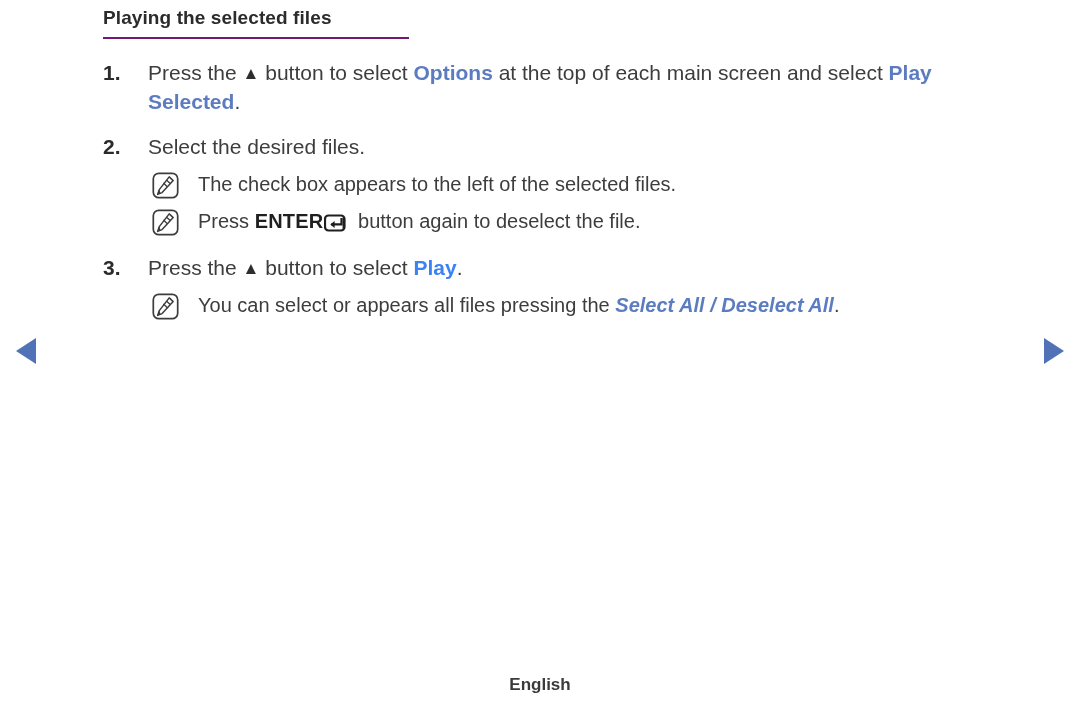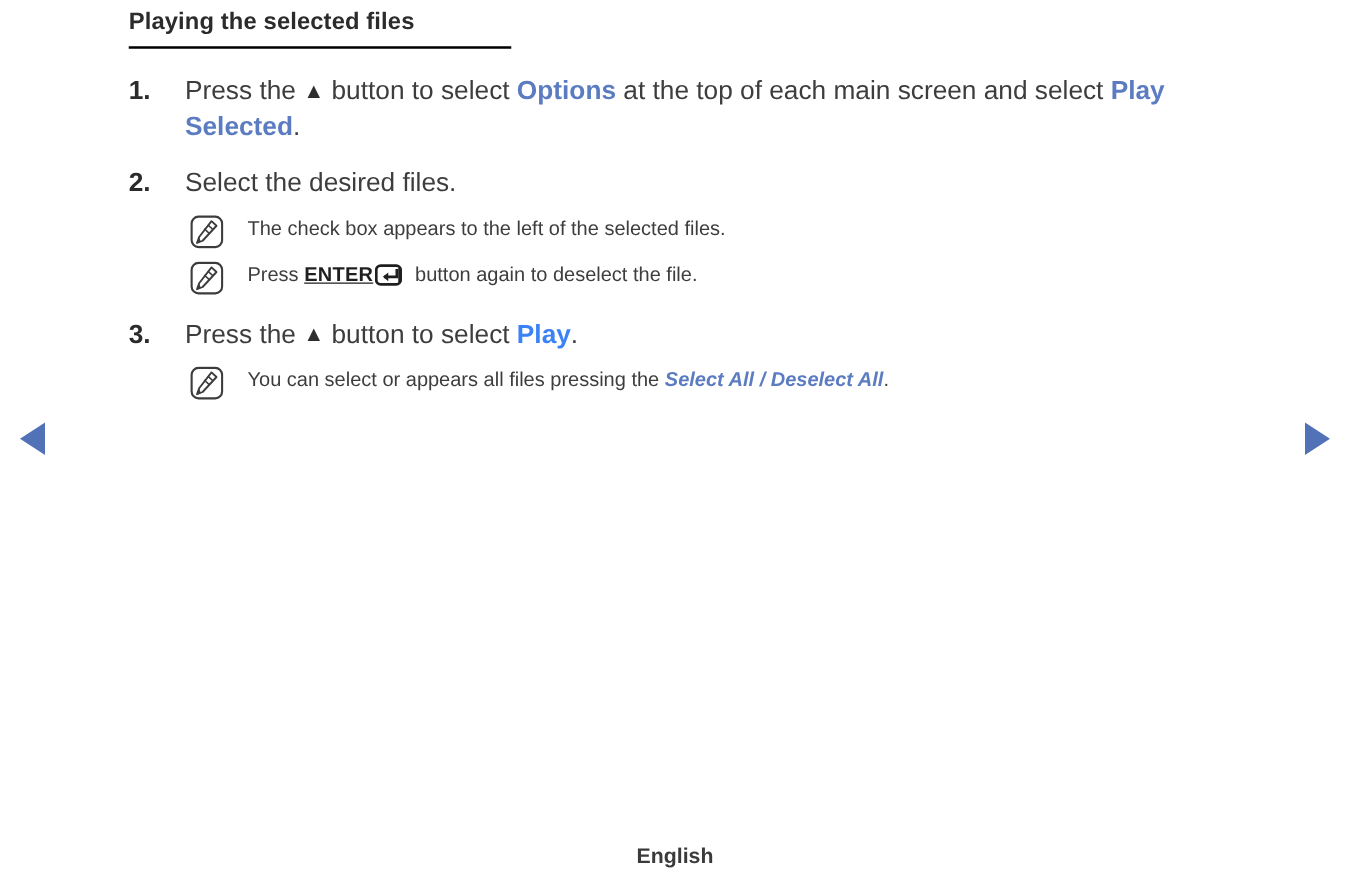--- a/index.html
+++ b/index.html
@@ -20,21 +20,21 @@
   .page-heading {
     position: absolute;
     left: 103px;
     top: 6px;
     width: 306px;
     font-size: 19px;
     font-weight: bold;
     color: #2b2b2b;
     letter-spacing: .1px;
     padding-bottom: 7px;
-    border-bottom: 2px solid #000000;
+    border-bottom: 2px solid #701a75;
     line-height: 24px;
     white-space: nowrap;
   }
 
   
   .content {
     position: absolute;
     left: 0;
     top: 58px;
     width: 1080px;
@@ -63,21 +63,21 @@
   .step-gap { height: 14px; }
 
   
   .note {
     position: relative;
     padding-left: 198px;
     margin-top: 9px;
     min-height: 28px;
   }
   .note-text {
-    font-size: 16px;
+    font-size: 20px;
     line-height: 28px;
     color: #3d3d3d;
     padding-right: 60px;
   }
 
   
   .note-icon {
     position: absolute;
     left: 152px;
     top: 2px;
@@ -92,21 +92,20 @@
     display: inline-block;
     font-size: 17px;
     color: #2e2e2e;
     line-height: 1;
     transform: translateY(-1px);
   }
   .kbd-label {
     font-weight: bold;
     color: #1f1f1f;
     letter-spacing: .2px;
-    text-decoration: underline;
   }
   .enter-glyph {
     display: inline-block;
     vertical-align: -4px;
     margin-left: 1px;
   }
 
   
   .nav-arrow {
     position: absolute;

